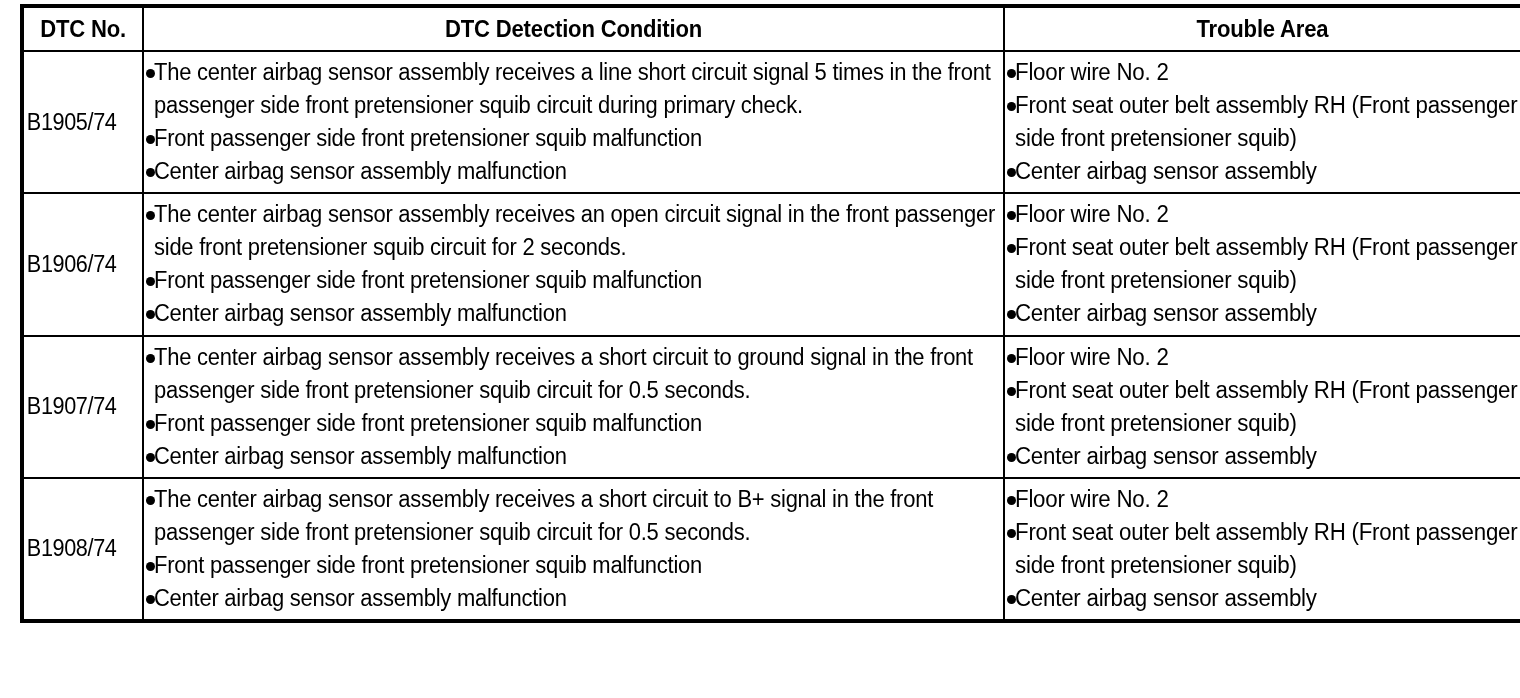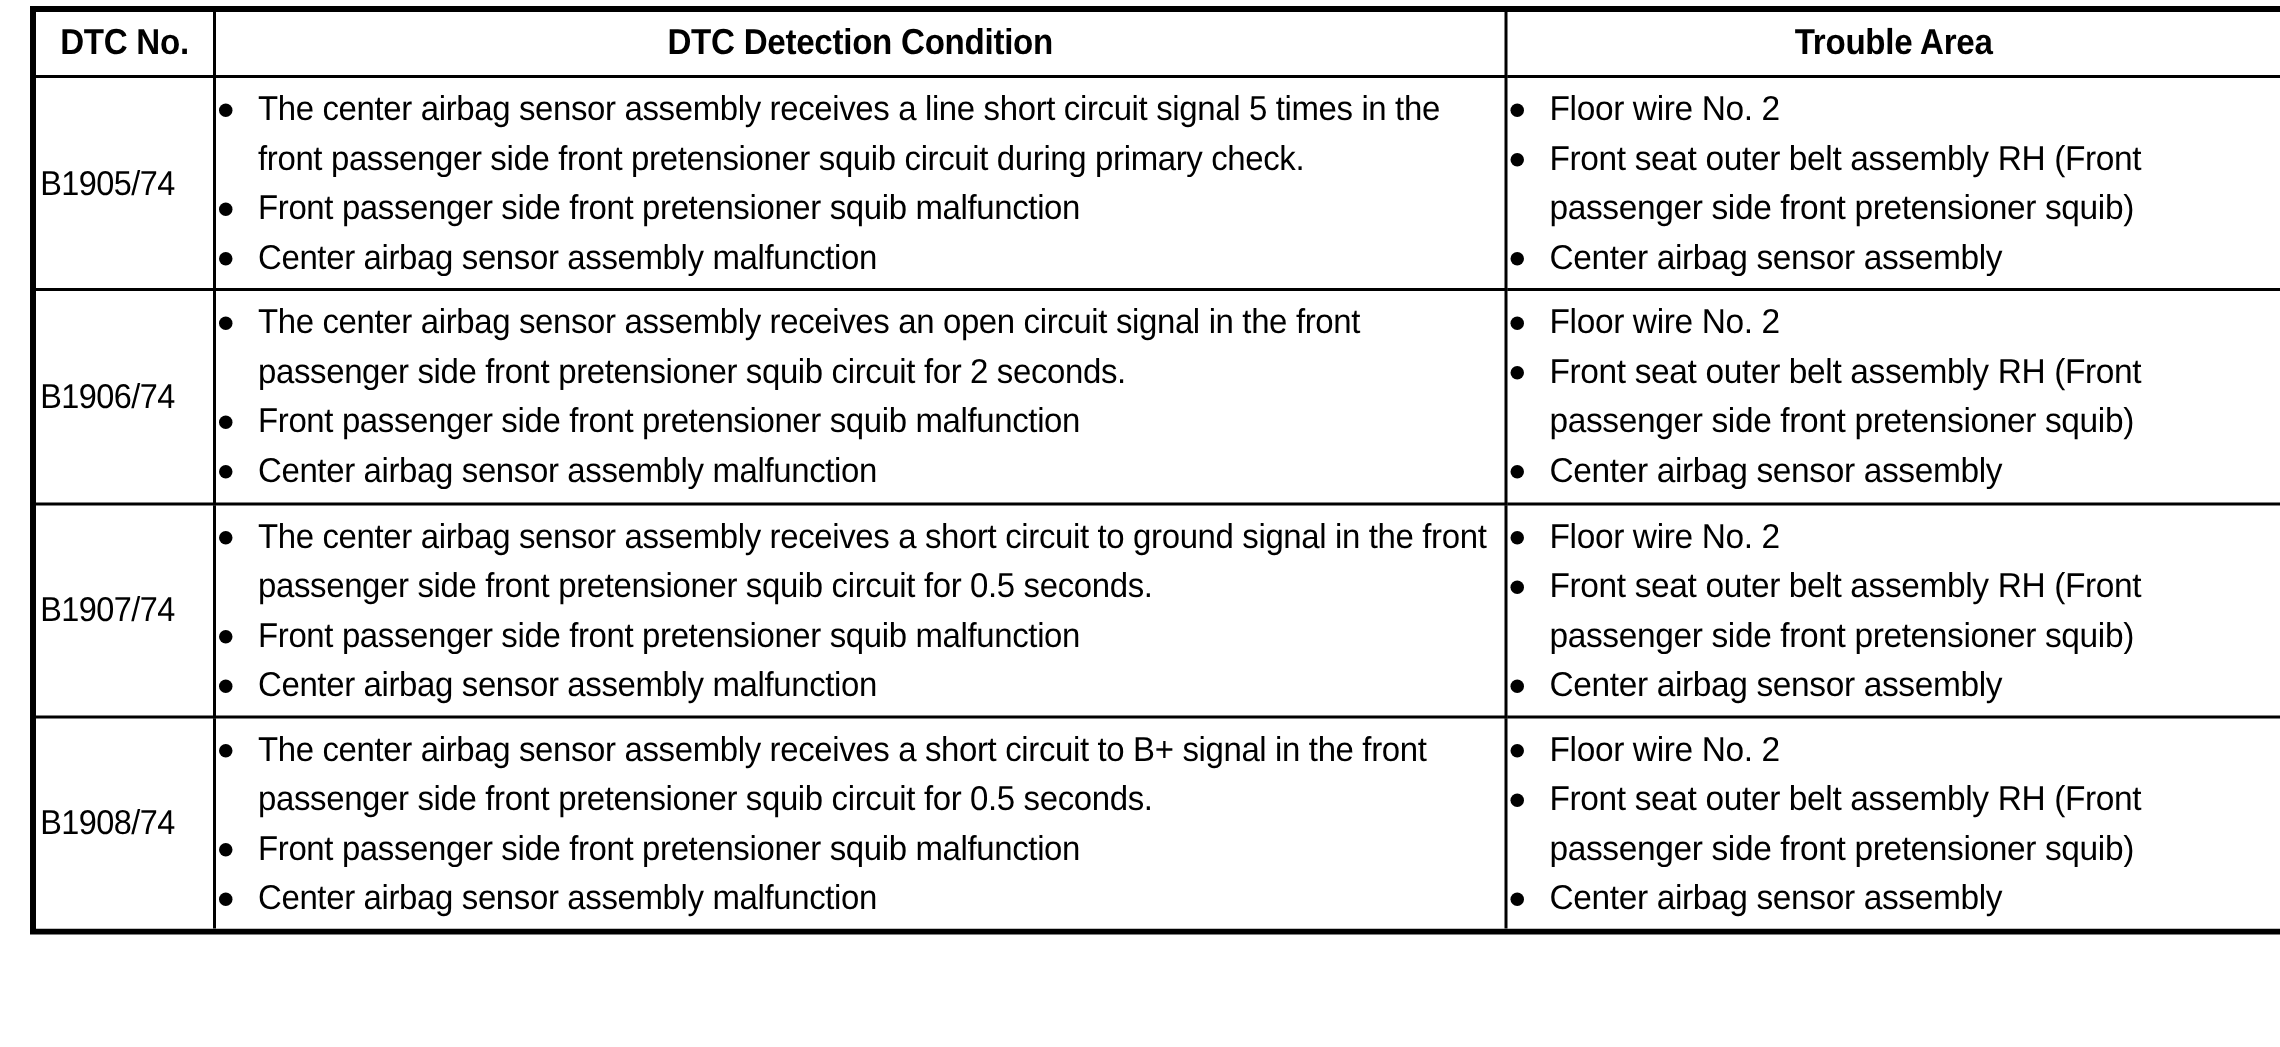--- a/index.html
+++ b/index.html
@@ -81,21 +81,21 @@
   td.cond-cell { padding: 9px 8px 9px 26px; vertical-align: top; }
   td.area-cell { padding: 9px 10px 9px 26px; vertical-align: middle; }
 
   ul.bullets {
     list-style: none;
     margin: 0;
     padding: 0;
   }
   ul.bullets > li {
     position: relative;
-    padding-left: 28px;
+    padding-left: 10px;
     font-size: 23px;
     line-height: 33px;
     letter-spacing: -0.25px;
     margin: 0;
   }
   ul.bullets > li .li-text {
     display: block;
     transform-origin: left top;
     transform: scaleX(0.955);
     width: 104.7%;

